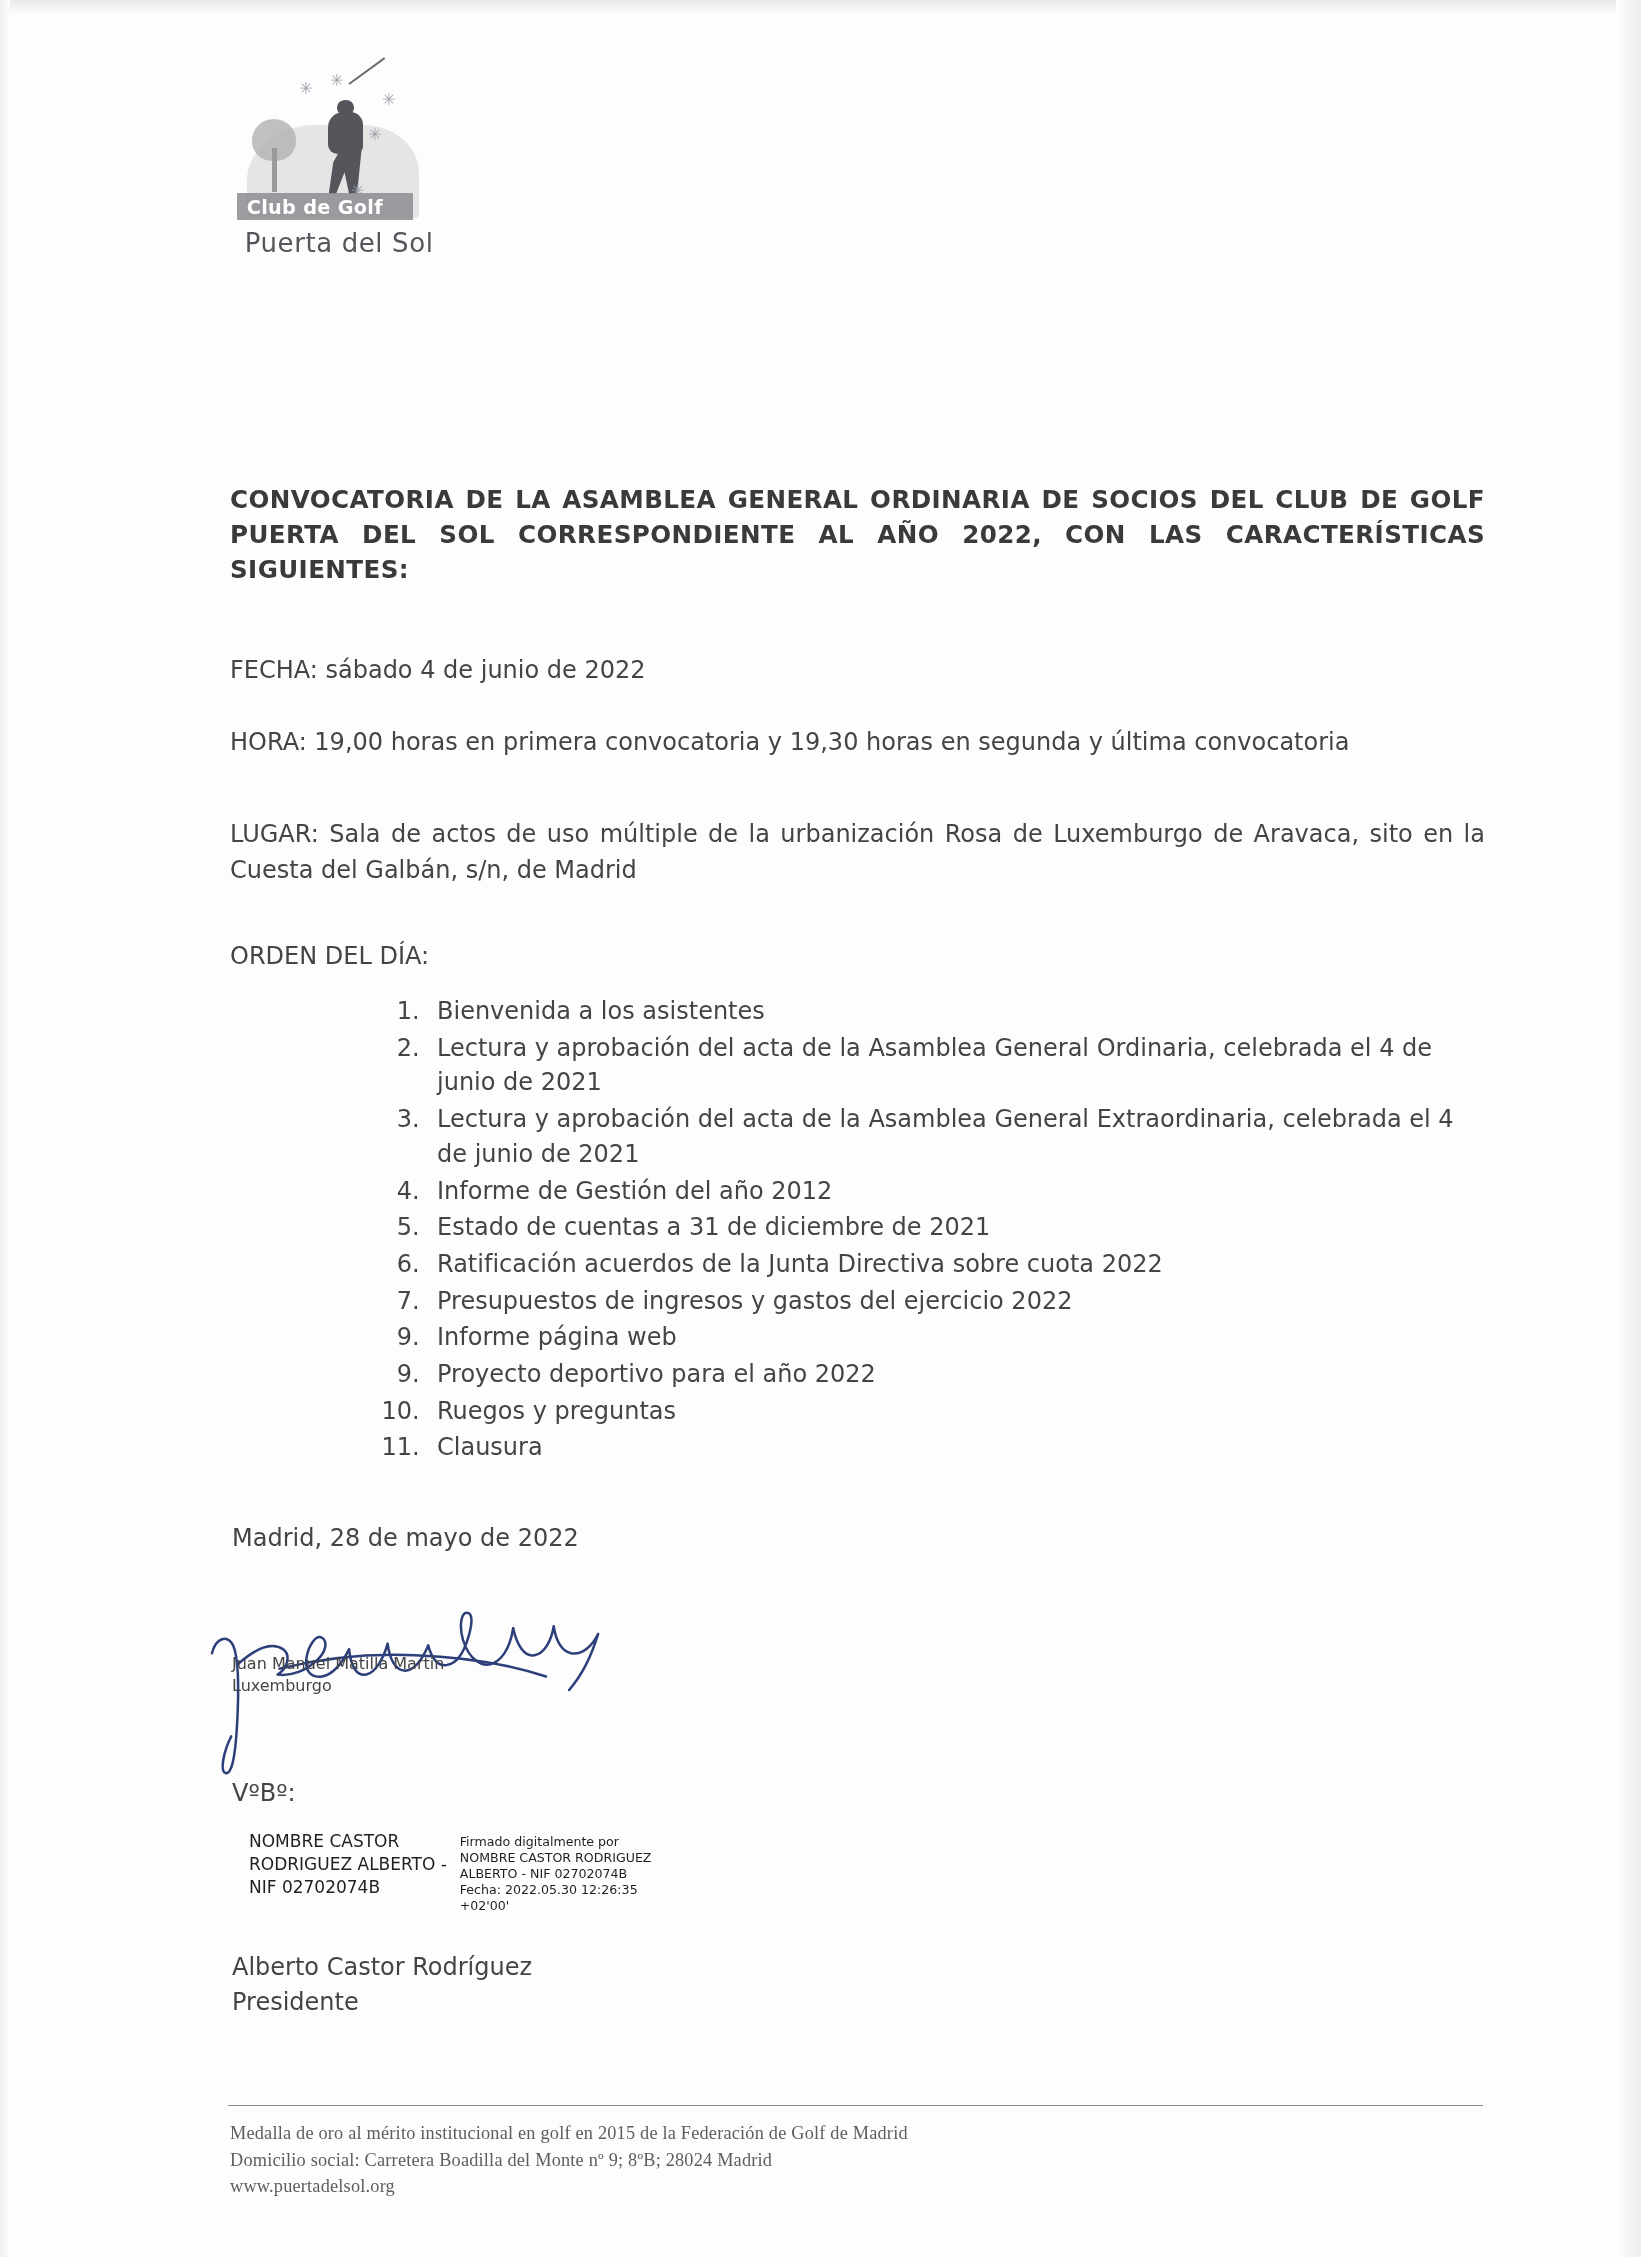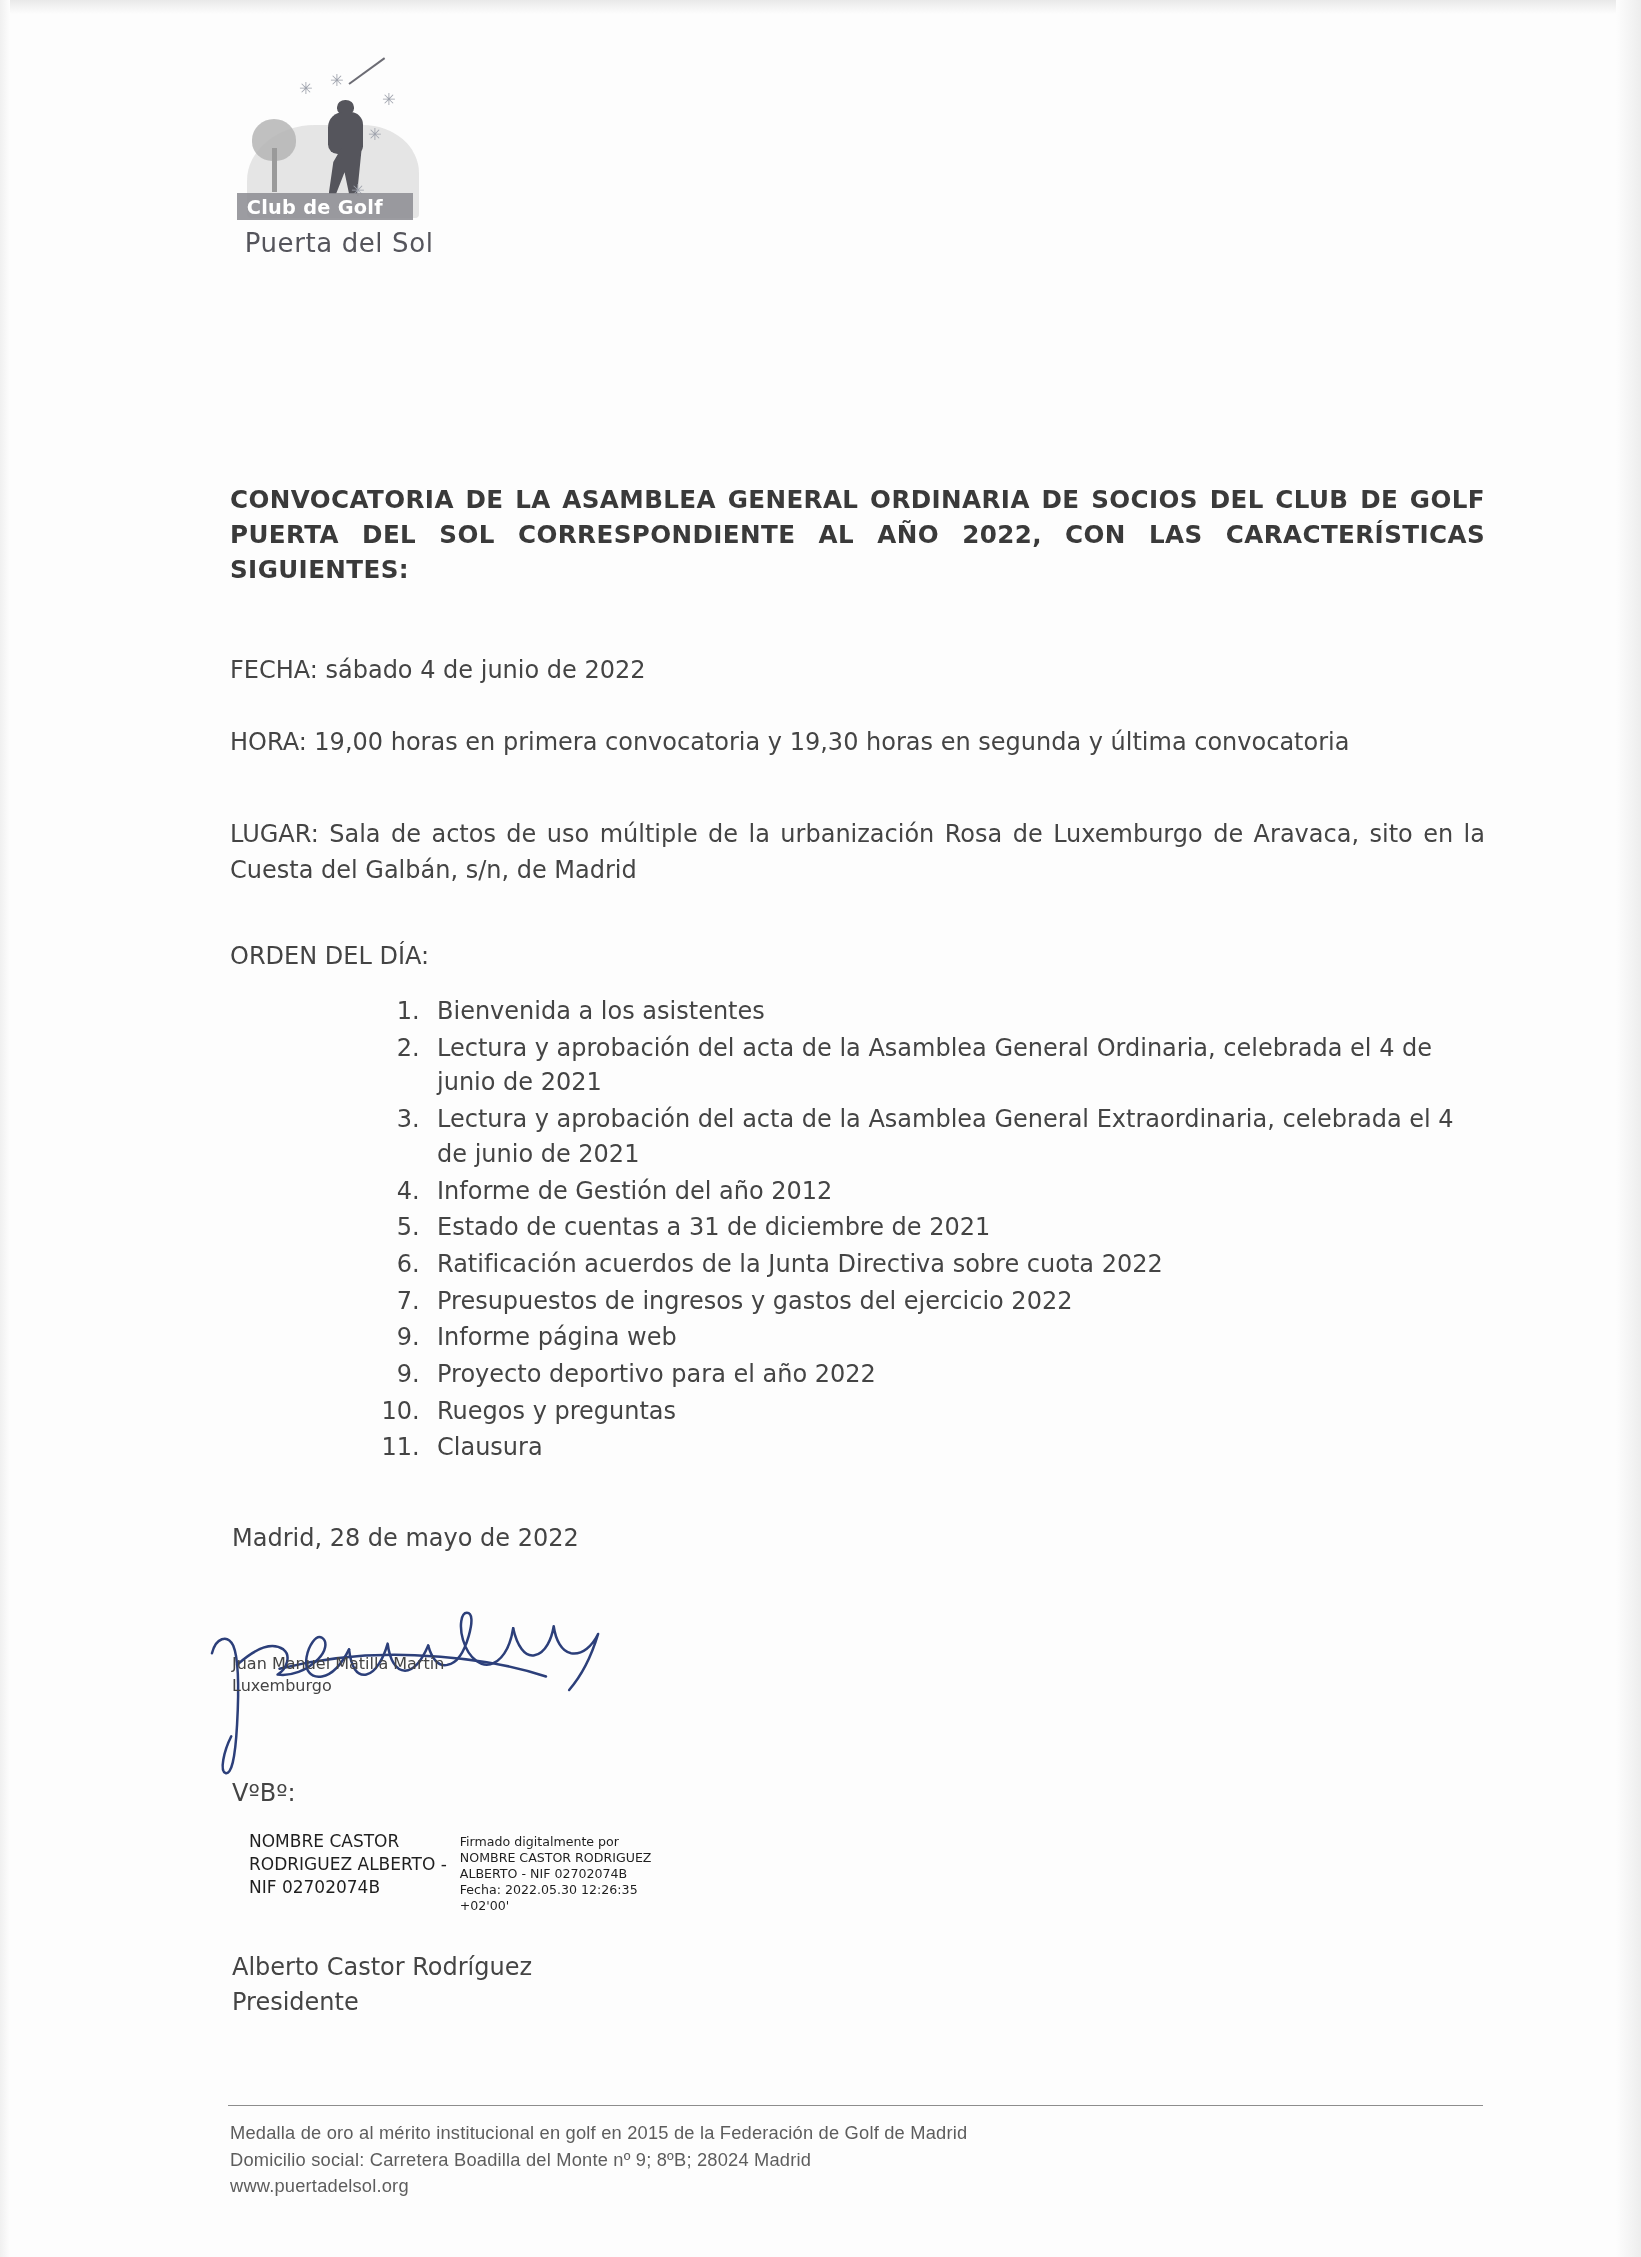--- a/index.html
+++ b/index.html
@@ -290,21 +290,21 @@
     top: 2105px;
     width: 1255px;
     height: 1px;
     background: #8d8d8d;
   }
   .footer {
     position: absolute;
     left: 230px;
     top: 2120px;
     width: 1274px;
-    font-family: Liberation Sans, sans-serif;
+    font-family: Liberation Serif, serif;
     font-size: 18.3px;
     line-height: 1.45;
     color: #5d5d5d;
     letter-spacing: 0.2px;
   }
   .footer div { white-space: nowrap; }
 </style>
 </head>
 <body>
 

